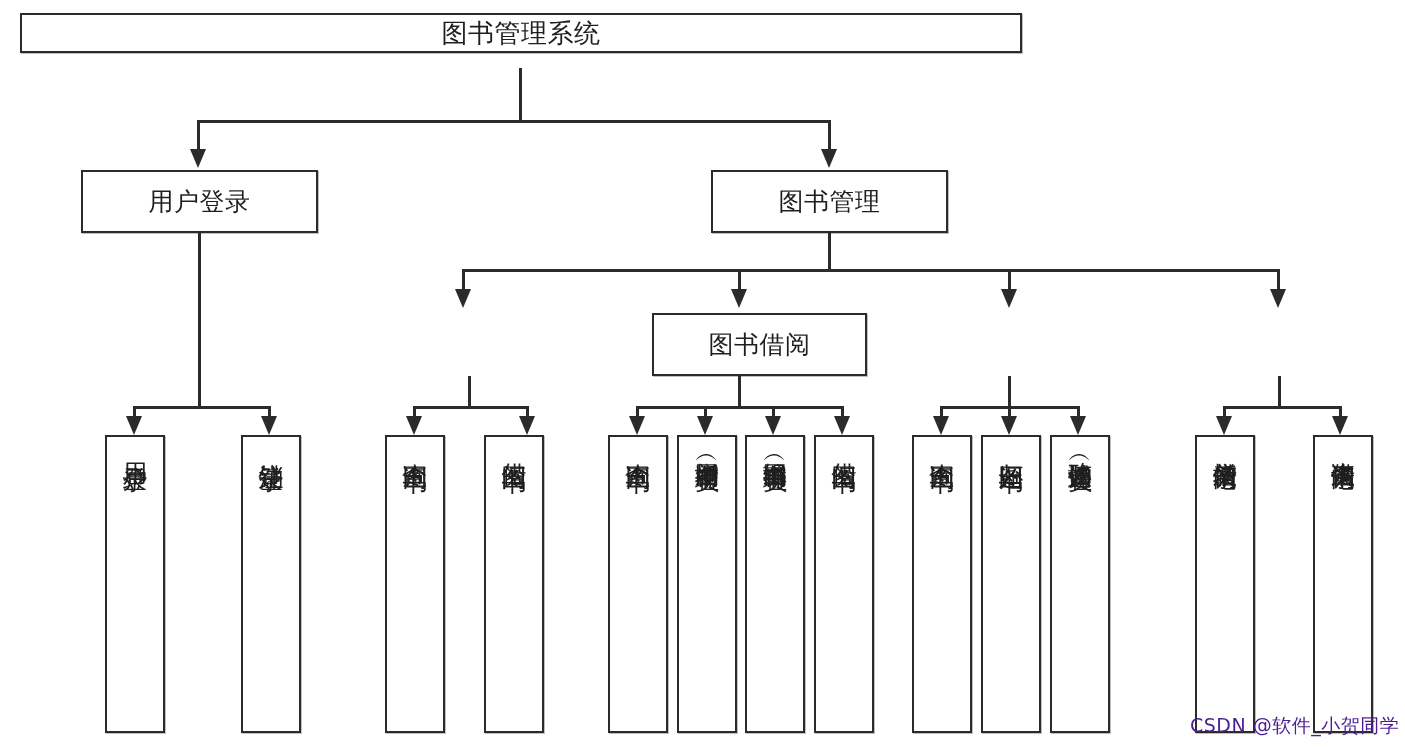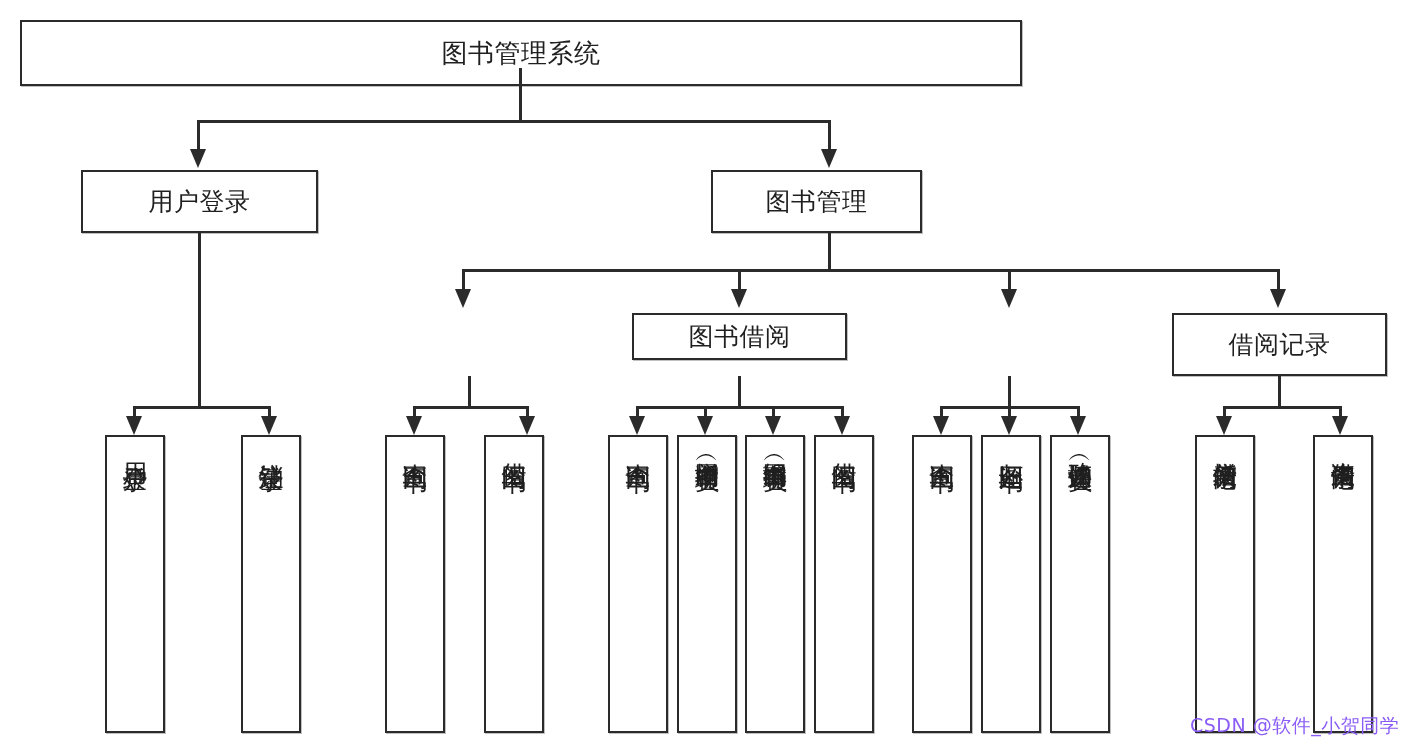--- a/index.html
+++ b/index.html
@@ -72,51 +72,51 @@
   .arrow {
     position: absolute;
     width: 0;
     height: 0;
     border-left: 8px solid transparent;
     border-right: 8px solid transparent;
     border-top: 19px solid #2b2b2b;
   }
   .watermark {
     position: absolute;
-    color: #8b5cf6;
+    color: #4c1d95;
     font-size: 19px;
     white-space: nowrap;
     font-family: "DejaVu Sans", "Liberation Sans", sans-serif;
     letter-spacing: 0.5px;
   }
 </style>
 </head>
 <body>
 
 <div id="diagram-canvas">
 
-  <div class="node root horiz" style="left:20px; top:20px; width:1002px; height:66px;">
+  <div class="node root horiz" style="left:20px; top:13px; width:1002px; height:40px;">
     <span class="node-label">图书管理系统</span>
   </div>
 
   <div class="conn v" style="left:519px; top:68px; width:3px; height:52px;"></div>
 
   <div class="conn h" style="left:197px; top:120px; width:634px; height:3px;"></div>
 
   <div class="conn v" style="left:197px; top:120px; width:3px; height:31px;"></div>
   <div class="arrow" style="left:190px; top:149px;"></div>
 
   <div class="conn v" style="left:828px; top:120px; width:3px; height:31px;"></div>
   <div class="arrow" style="left:821px; top:149px;"></div>
 
   <div class="node horiz" style="left:81px; top:170px; width:237px; height:63px;">
     <span class="node-label">用户登录</span>
   </div>
 
-  <div class="node horiz" style="left:711px; top:170px; width:211px; height:63px;">
+  <div class="node horiz" style="left:711px; top:170px; width:237px; height:63px;">
     <span class="node-label">图书管理</span>
   </div>
 
   <div class="conn v" style="left:198px; top:233px; width:3px; height:175px;"></div>
   <div class="conn h" style="left:133px; top:406px; width:138px; height:3px;"></div>
   <div class="conn v" style="left:133px; top:406px; width:3px; height:12px;"></div>
   <div class="arrow" style="left:126px; top:416px;"></div>
   <div class="conn v" style="left:268px; top:406px; width:3px; height:12px;"></div>
   <div class="arrow" style="left:261px; top:416px;"></div>
 
@@ -124,25 +124,22 @@
   <div class="conn h" style="left:462px; top:269px; width:818px; height:3px;"></div>
   <div class="conn v" style="left:462px; top:269px; width:3px; height:22px;"></div>
   <div class="arrow" style="left:455px; top:289px;"></div>
   <div class="conn v" style="left:738px; top:269px; width:3px; height:22px;"></div>
   <div class="arrow" style="left:731px; top:289px;"></div>
   <div class="conn v" style="left:1008px; top:269px; width:3px; height:22px;"></div>
   <div class="arrow" style="left:1001px; top:289px;"></div>
   <div class="conn v" style="left:1277px; top:269px; width:3px; height:22px;"></div>
   <div class="arrow" style="left:1270px; top:289px;"></div>
 
-  <div class="node horiz" style="left:632px; top:313px; width:215px; height:47px;">
+  <div class="node horiz" style="left:652px; top:313px; width:215px; height:63px;">
     <span class="node-label">图书借阅</span>
-  </div>
-  <div class="node horiz" style="left:1172px; top:313px; width:215px; height:63px;">
-    <span class="node-label">借阅记录</span>
   </div>
 
   <div class="conn v" style="left:468px; top:376px; width:3px; height:32px;"></div>
   <div class="conn h" style="left:413px; top:406px; width:116px; height:3px;"></div>
   <div class="conn v" style="left:413px; top:406px; width:3px; height:12px;"></div>
   <div class="arrow" style="left:406px; top:416px;"></div>
   <div class="conn v" style="left:526px; top:406px; width:3px; height:12px;"></div>
   <div class="arrow" style="left:519px; top:416px;"></div>
 
   <div class="conn v" style="left:738px; top:376px; width:3px; height:32px;"></div>

